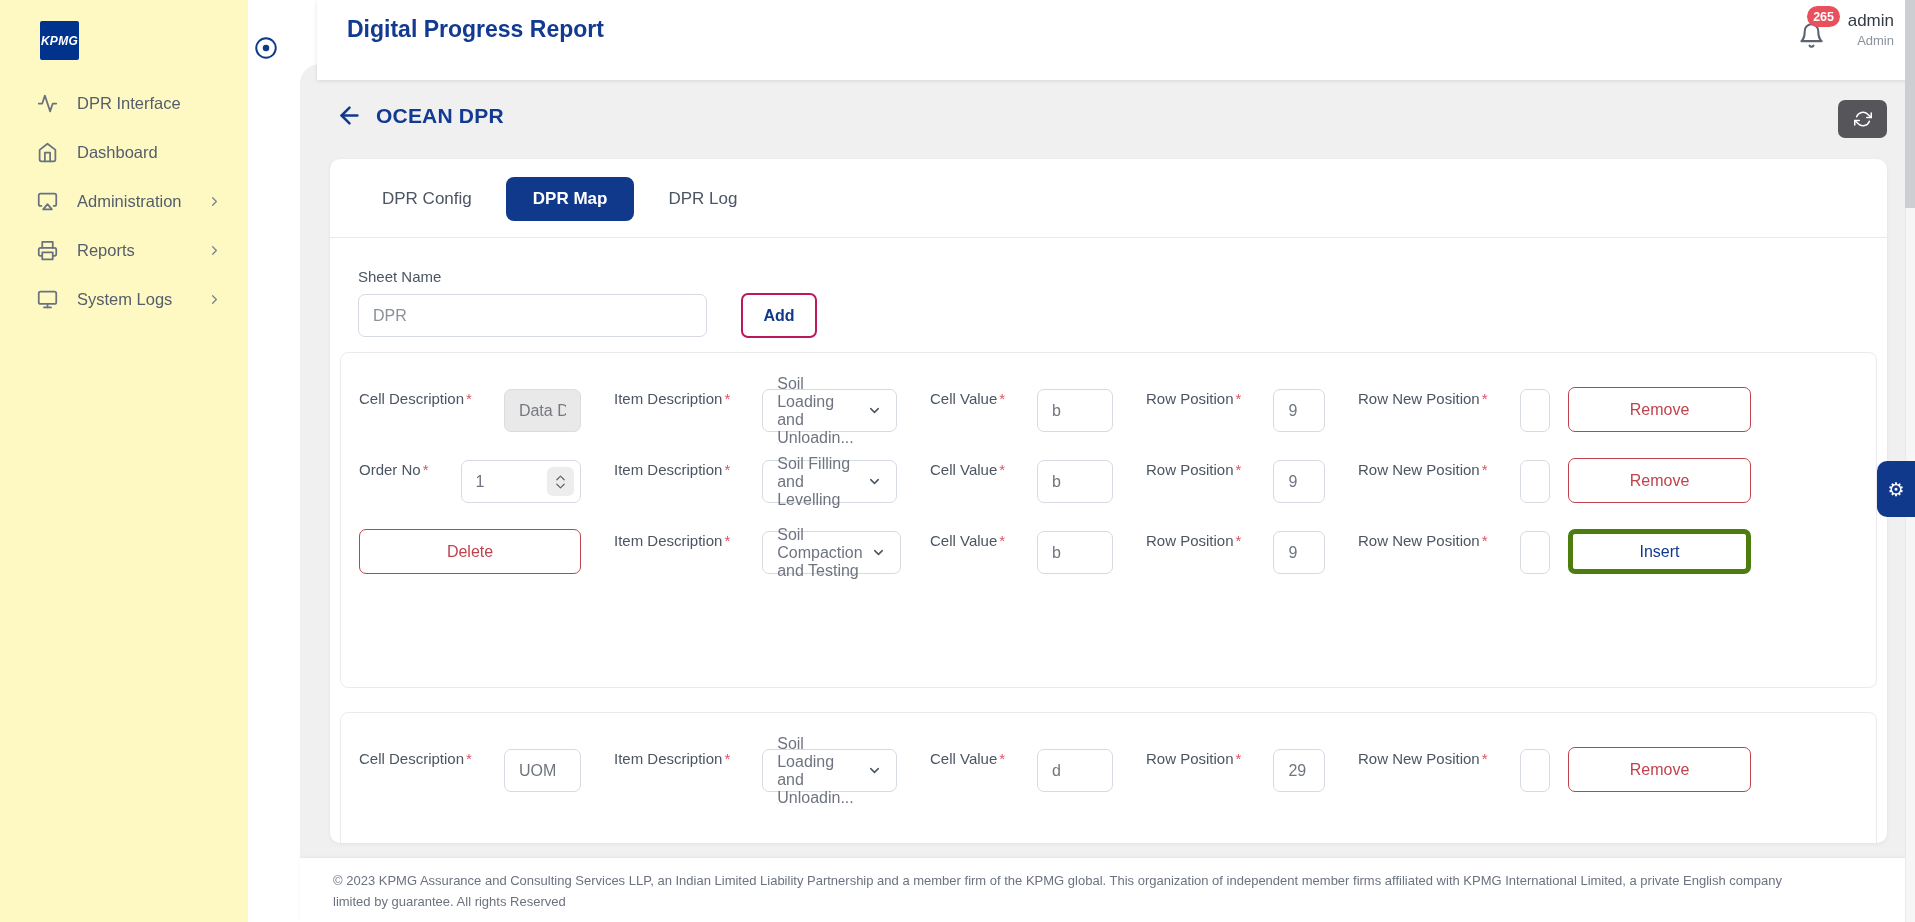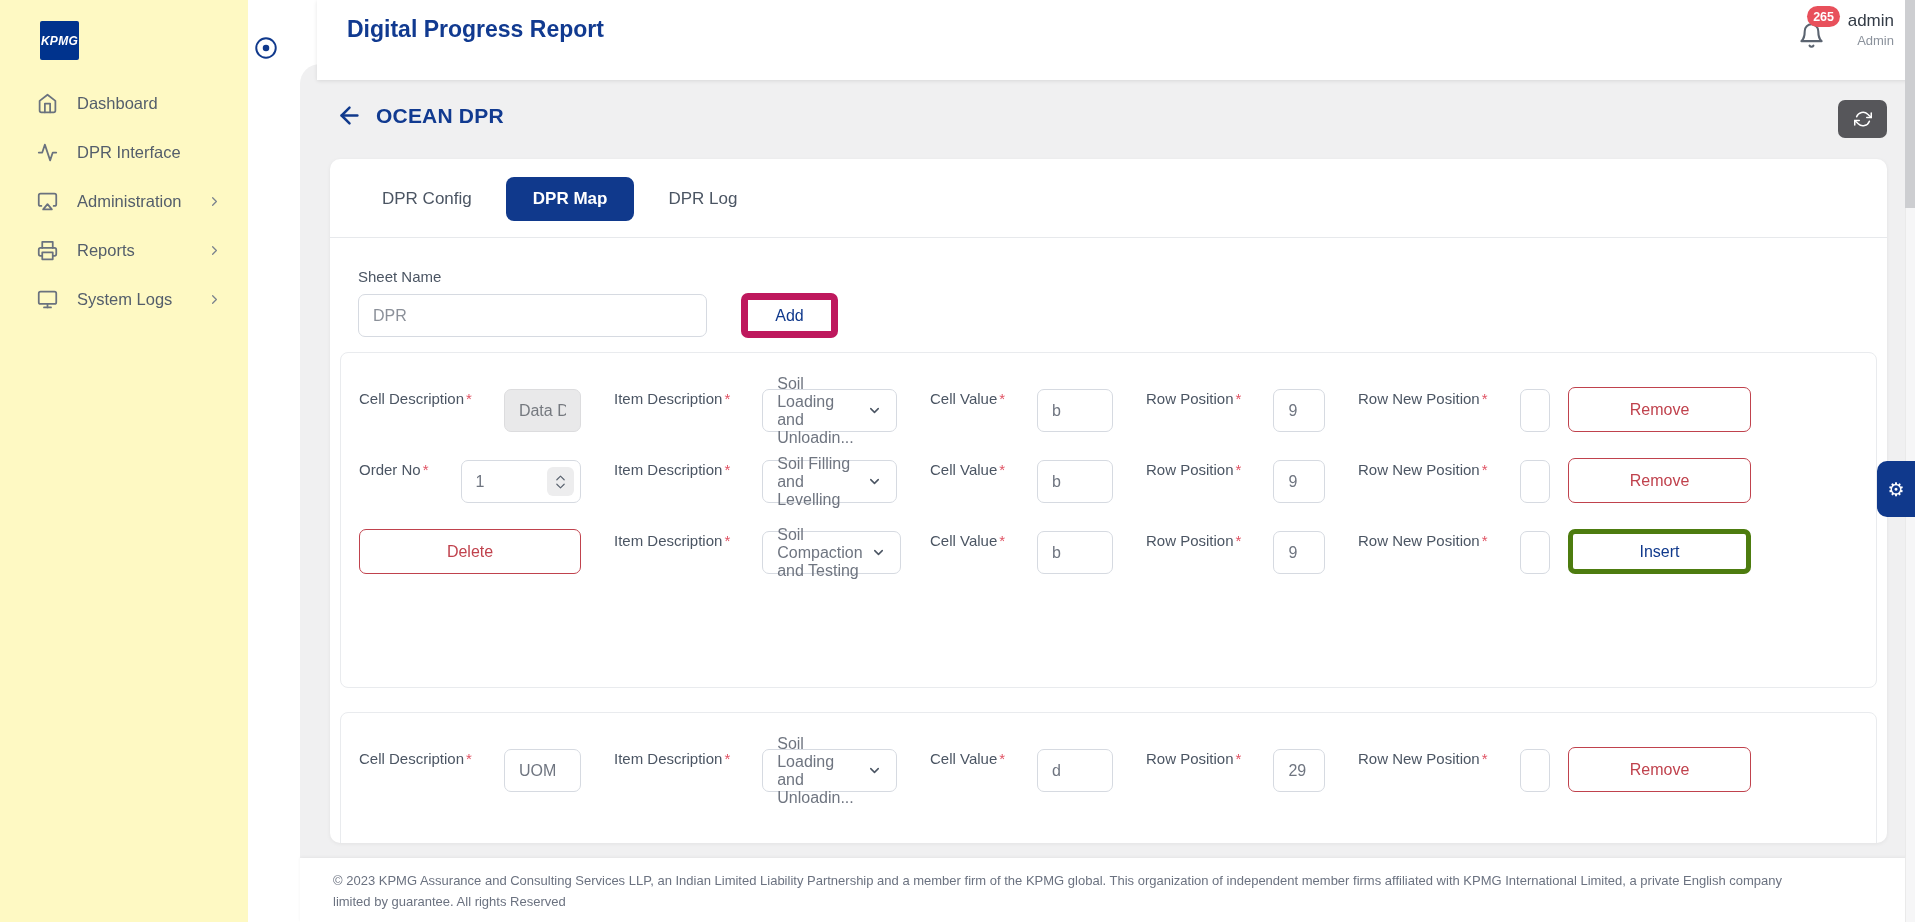--- a/index.html
+++ b/index.html
@@ -50,21 +50,21 @@
          border-radius:8px; cursor:pointer; background:transparent; border:none; font-family:inherit; }
   .tab.active { background:#10398c; color:#fff; font-weight:600; padding:0 27px; margin:0 12px; }
 
   .sheet-sec { padding:30px 28px 0 28px; }
   .sheet-label { font-size:15px; color:#4b5563; margin-bottom:8px; }
   .sheet-row { display:flex; align-items:center; gap:34px; }
   .sheet-input { width:349px; height:43px; border:1px solid #d6dae1; border-radius:7px; padding:0 14px;
                  font-size:16px; color:#8b9099; font-family:inherit; outline:none; }
   .btn { height:45px; border-radius:7px; background:#fff; font-size:16px; display:flex; align-items:center;
          justify-content:center; cursor:pointer; font-family:inherit; }
-  .btn-add { width:97px; border:7px solid #be185d; color:#10398c; font-weight:400; }
+  .btn-add { width:76px; border:2px solid #be185d; color:#10398c; font-weight:700; }
 
   .panel { position:absolute; left:10px; width:1537px; border:1px solid #e9ebee; border-radius:8px;
            background:#fff; padding:34px 18px 0 18px; overflow:hidden; }
   .panel-1 { top:193px; height:336px; }
   .panel-2 { top:553px; height:300px; }
 
   .form-row { display:flex; align-items:flex-end; gap:33px; margin-bottom:26px; }
   .field { display:flex; flex-direction:row;gap:32px; }
   .c1{width:222px} .c2{width:283px} .c3{width:183px} .c4{width:179px} .c5{width:177px} .ca{width:183px}
   .f-label { font-size:15px; color:#4b5563; line-height:19px; margin-bottom:7px; white-space:nowrap; }
@@ -110,30 +110,30 @@
       </div>
     <div class="side-toggle">
       <svg viewBox="0 0 24 24" fill="none" stroke="currentColor" stroke-width="1.8">
           <circle cx="12" cy="12" r="9"></circle>
           <circle cx="12" cy="12" r="3" fill="currentColor" stroke="none"></circle>
         </svg>
     </div>
     <div class="nav">
       <div class="nav-item">
         <svg class="nicon" viewBox="0 0 24 24" fill="none" stroke="currentColor" stroke-width="2" stroke-linecap="round" stroke-linejoin="round">
+            <polyline points="22 12 18 12 15 21 9 3 6 12 2 12"></polyline>
+          </svg>
+        <span class="nlabel">DPR Interface</span>
+      </div>
+      <div class="nav-item">
+        <svg class="nicon" viewBox="0 0 24 24" fill="none" stroke="currentColor" stroke-width="2" stroke-linecap="round" stroke-linejoin="round">
             <path d="M3 9l9-7 9 7v11a2 2 0 0 1-2 2H5a2 2 0 0 1-2-2z"></path>
             <polyline points="9 22 9 12 15 12 15 22"></polyline>
           </svg>
         <span class="nlabel">Dashboard</span>
-      </div>
-      <div class="nav-item">
-        <svg class="nicon" viewBox="0 0 24 24" fill="none" stroke="currentColor" stroke-width="2" stroke-linecap="round" stroke-linejoin="round">
-            <polyline points="22 12 18 12 15 21 9 3 6 12 2 12"></polyline>
-          </svg>
-        <span class="nlabel">DPR Interface</span>
       </div>
       <div class="nav-item">
         <svg class="nicon" viewBox="0 0 24 24" fill="none" stroke="currentColor" stroke-width="2" stroke-linecap="round" stroke-linejoin="round">
             <path d="M5 17H4a2 2 0 0 1-2-2V5a2 2 0 0 1 2-2h16a2 2 0 0 1 2 2v10a2 2 0 0 1-2 2h-1"></path>
             <polygon points="12 15 17 21 7 21 12 15"></polygon>
           </svg>
         <span class="nlabel">Administration</span>
         <svg class="chev" viewBox="0 0 24 24" fill="none" stroke="currentColor" stroke-width="2" stroke-linecap="round" stroke-linejoin="round">
             <polyline points="9 18 15 12 9 6"></polyline>
           </svg>

